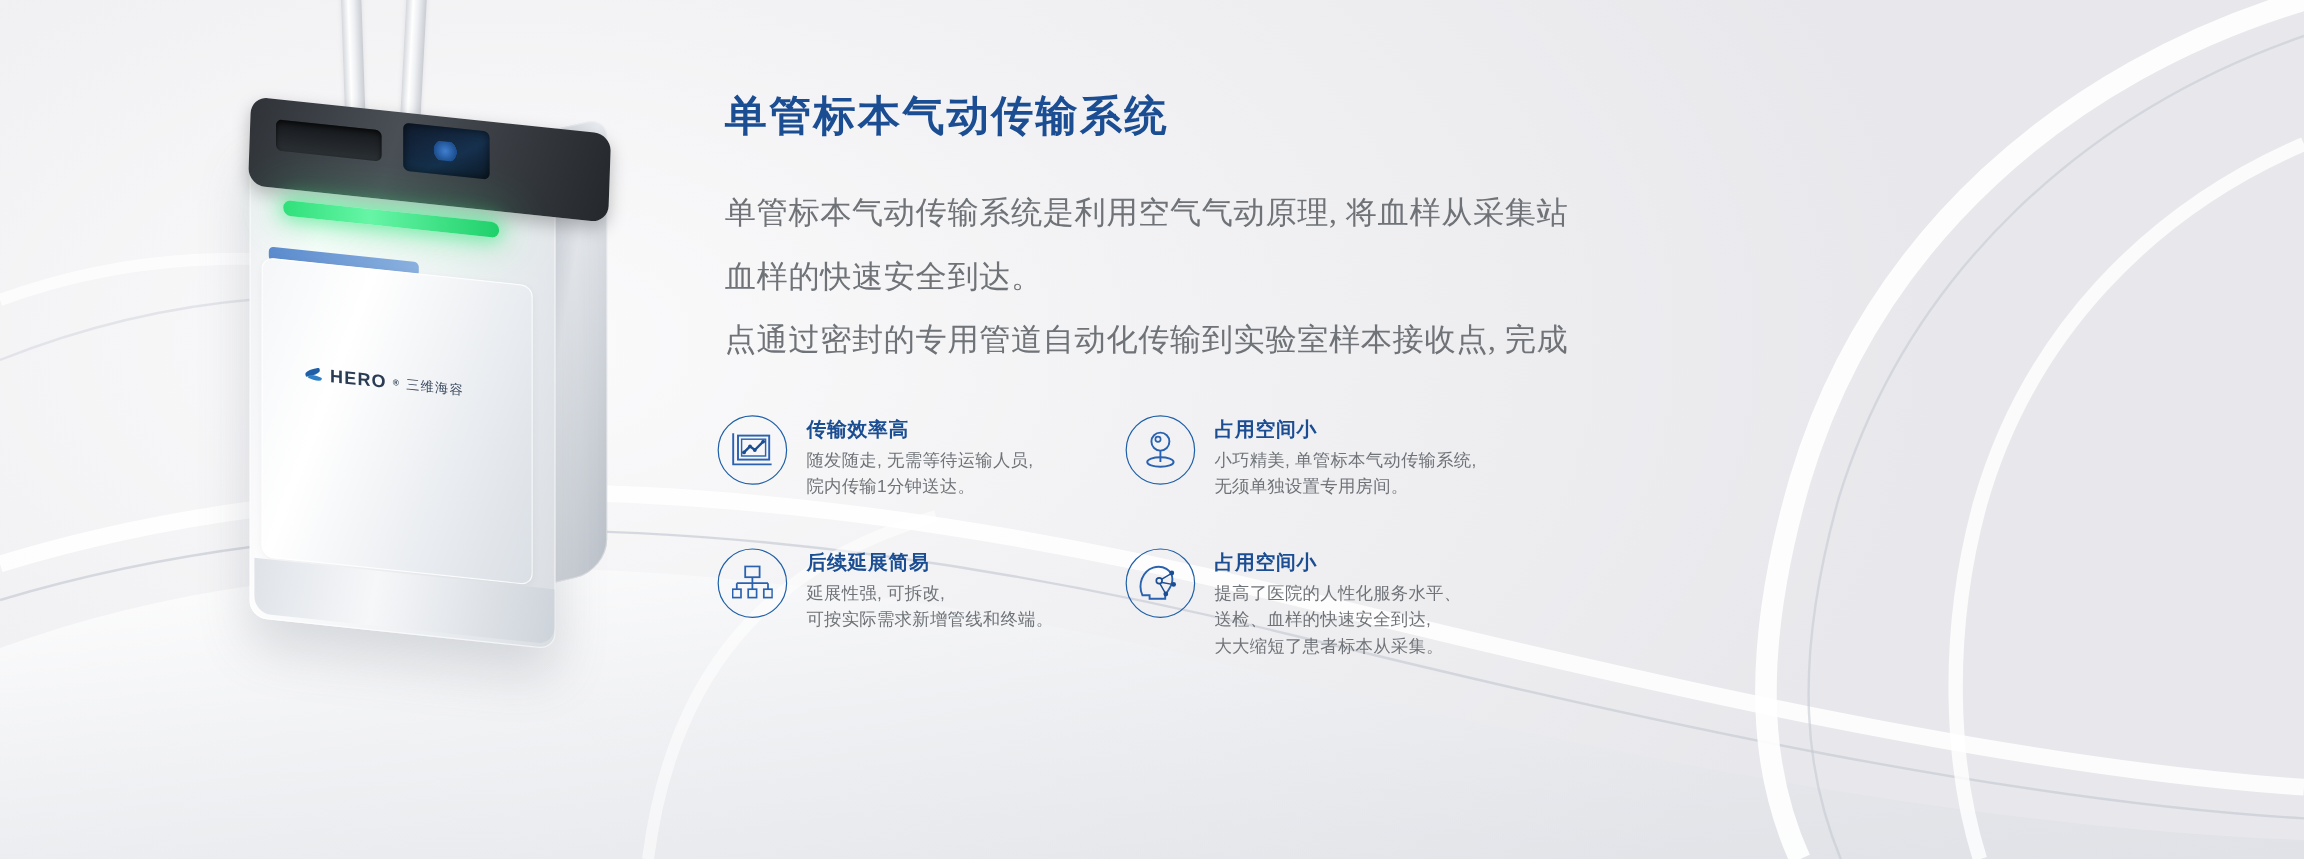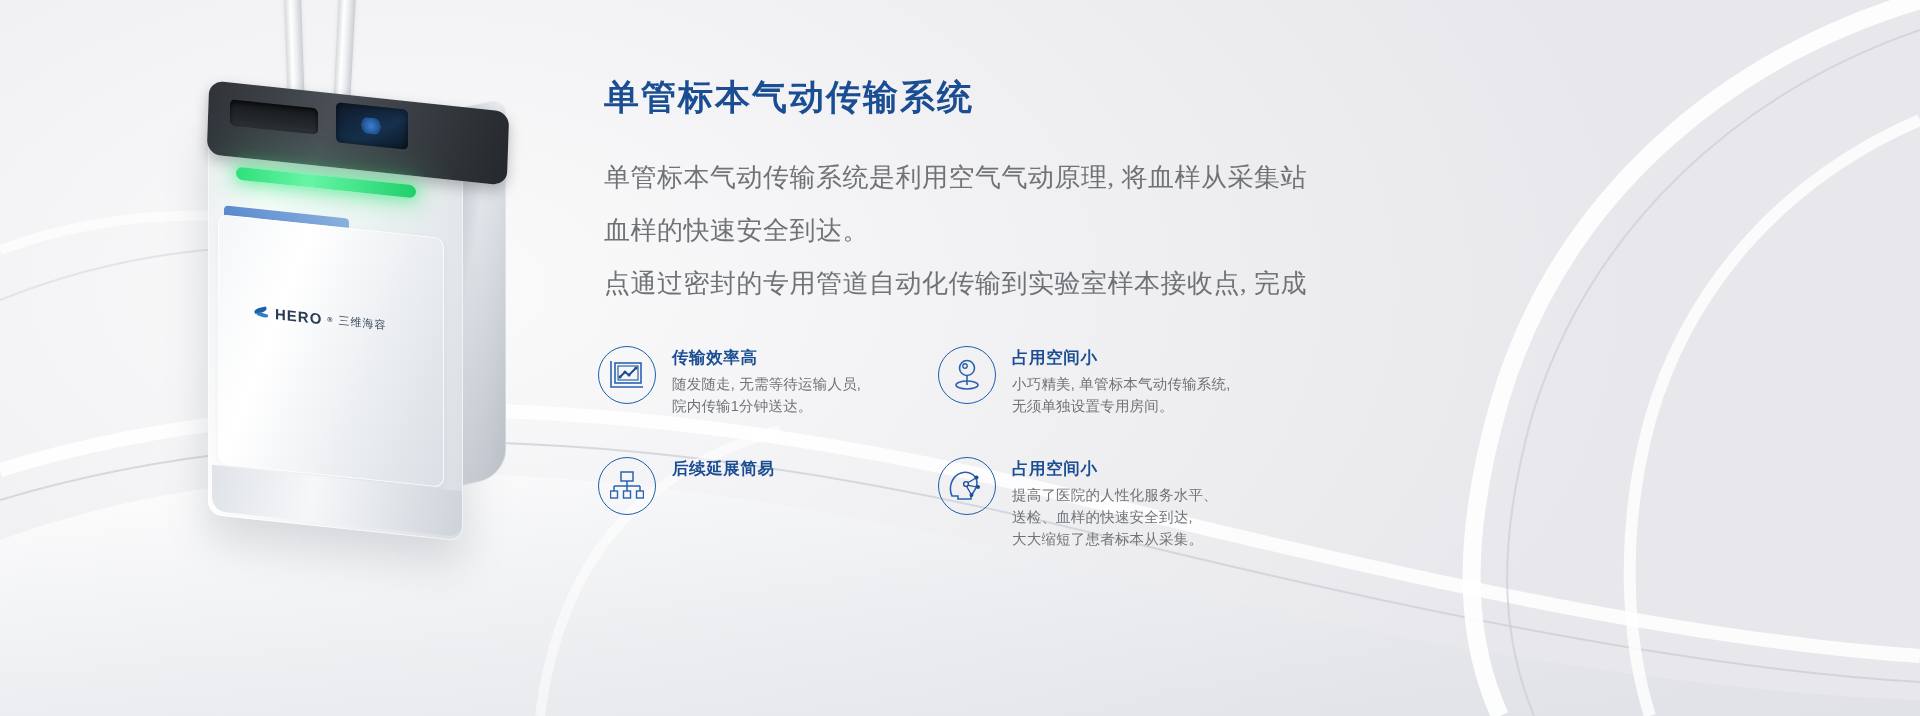--- a/index.html
+++ b/index.html
@@ -206,20 +206,24 @@
         <svg width="34" height="30" viewBox="0 0 34 30" fill="none">
           <rect x="11" y="1" width="12" height="9" stroke="#2a62b0" stroke-width="1.5"></rect>
           <path d="M17 10 V15 M4 15 H30 M4 15 V20 M17 15 V20 M30 15 V20" stroke="#2a62b0" stroke-width="1.5"></path>
           <rect x="0.5" y="20" width="7" height="7" stroke="#2a62b0" stroke-width="1.4"></rect>
           <rect x="13.5" y="20" width="7" height="7" stroke="#2a62b0" stroke-width="1.4"></rect>
           <rect x="26.5" y="20" width="7" height="7" stroke="#2a62b0" stroke-width="1.4"></rect>
         </svg>
       </span>
       <span class="txt">
         <span class="ft" style="display:block">后续延展简易</span>
+        <span class="fd" style="display:block">
+          <div>延展性强, 可拆改,</div>
+          <div>可按实际需求新增管线和终端。</div>
+        </span>
       </span>
     </div>
 
     <div class="feat">
       <span class="ic">
         <svg width="36" height="32" viewBox="0 0 36 32" fill="none">
           <path d="M3 26 C-1 17 3 6 12 3 C20 0.5 28 5 28 13 C28 19 24 22 22 26 L22 29 H9 V26 Z" stroke="#2a62b0" stroke-width="1.6" fill="none"></path>
           <circle cx="17" cy="14" r="2.4" stroke="#1b4d93" stroke-width="1.4"></circle>
           <path d="M19.2 12.6 L27 8 M19.4 15.4 L28 17 M17.6 16.4 L22 24" stroke="#1b4d93" stroke-width="1.2"></path>
           <circle cx="27.5" cy="7.5" r="2" fill="#1b4d93"></circle>

